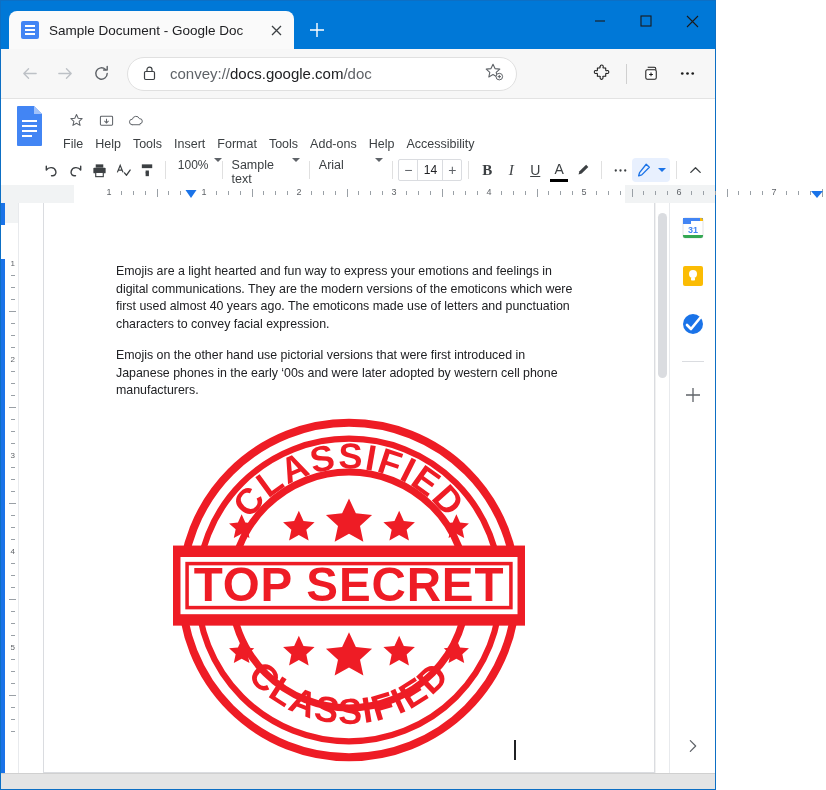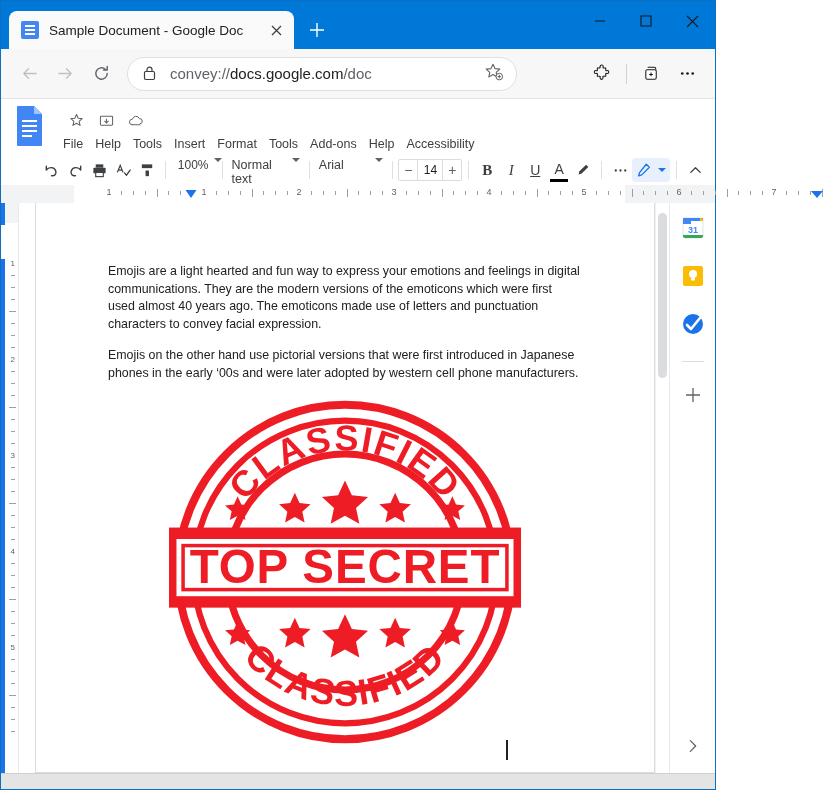--- a/index.html
+++ b/index.html
@@ -208,21 +208,21 @@
     color: #5f6368;
   }
 
   .canvas {
     flex: 1; position: relative; overflow: hidden;
     background: #fff; display: flex; justify-content: center;
   }
   .page {
     width: 684px; background: #fff;
     border: 1px solid #dadce0; border-top: none;
-    margin-left: 16px;
+    margin-left: 24px;
     position: relative;
     padding: 60px 72px 0 72px;
   }
   .para {
     font-size: 12.4px; line-height: 17.5px; color: #202124;
     margin-bottom: 14px;
     font-family: "Liberation Sans", sans-serif;
   }
   .stampwrap { display: flex; justify-content: center; margin-top: 8px; }
   .caret-text {
@@ -443,21 +443,21 @@
           <rect x="7" y="11" width="3.5" height="4" fill="#3c4043"></rect>
         </svg>
     </div>
     <div class="tsep"></div>
     <div class="tbtn selbox zoomsel">
       <span>100%</span>
       <span class="caret"></span>
     </div>
     <div class="tsep"></div>
     <div class="tbtn selbox stylesel">
-      <span>Normal text</span>
+      <span>Sample text</span>
       <span class="caret" style="margin-left:auto"></span>
     </div>
     <div class="tsep"></div>
     <div class="tbtn selbox fontsel">
       <span>Arial</span>
       <span class="caret" style="margin-left:auto"></span>
     </div>
     <div class="tsep"></div>
     <div class="sizebox">
       <div class="sizebtn">−</div>

